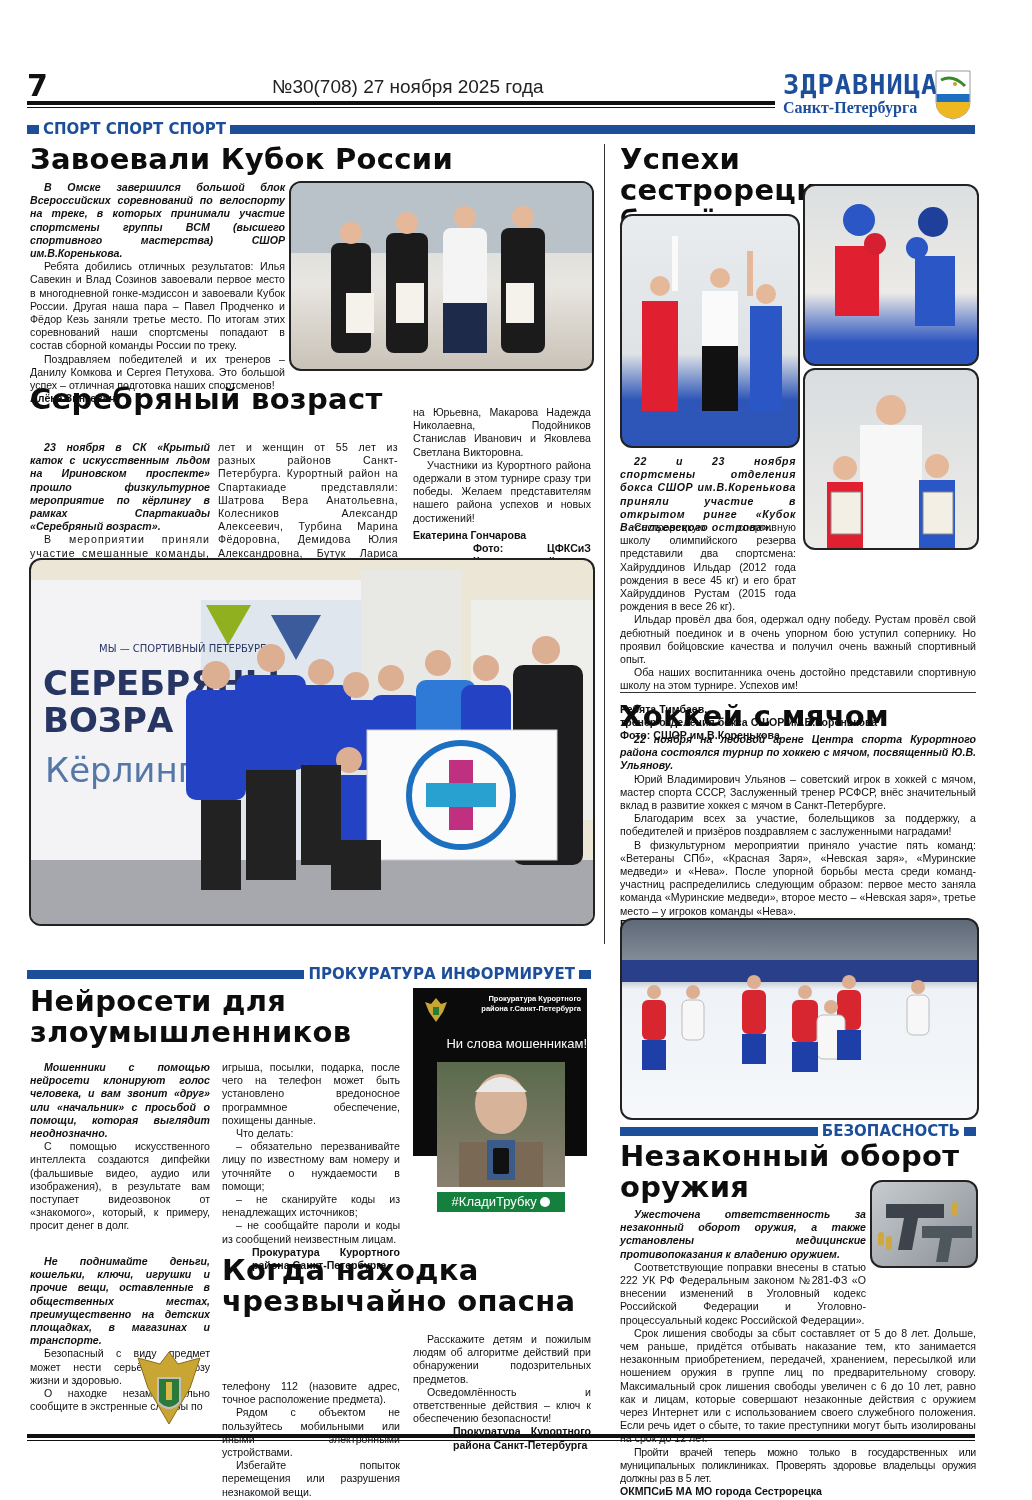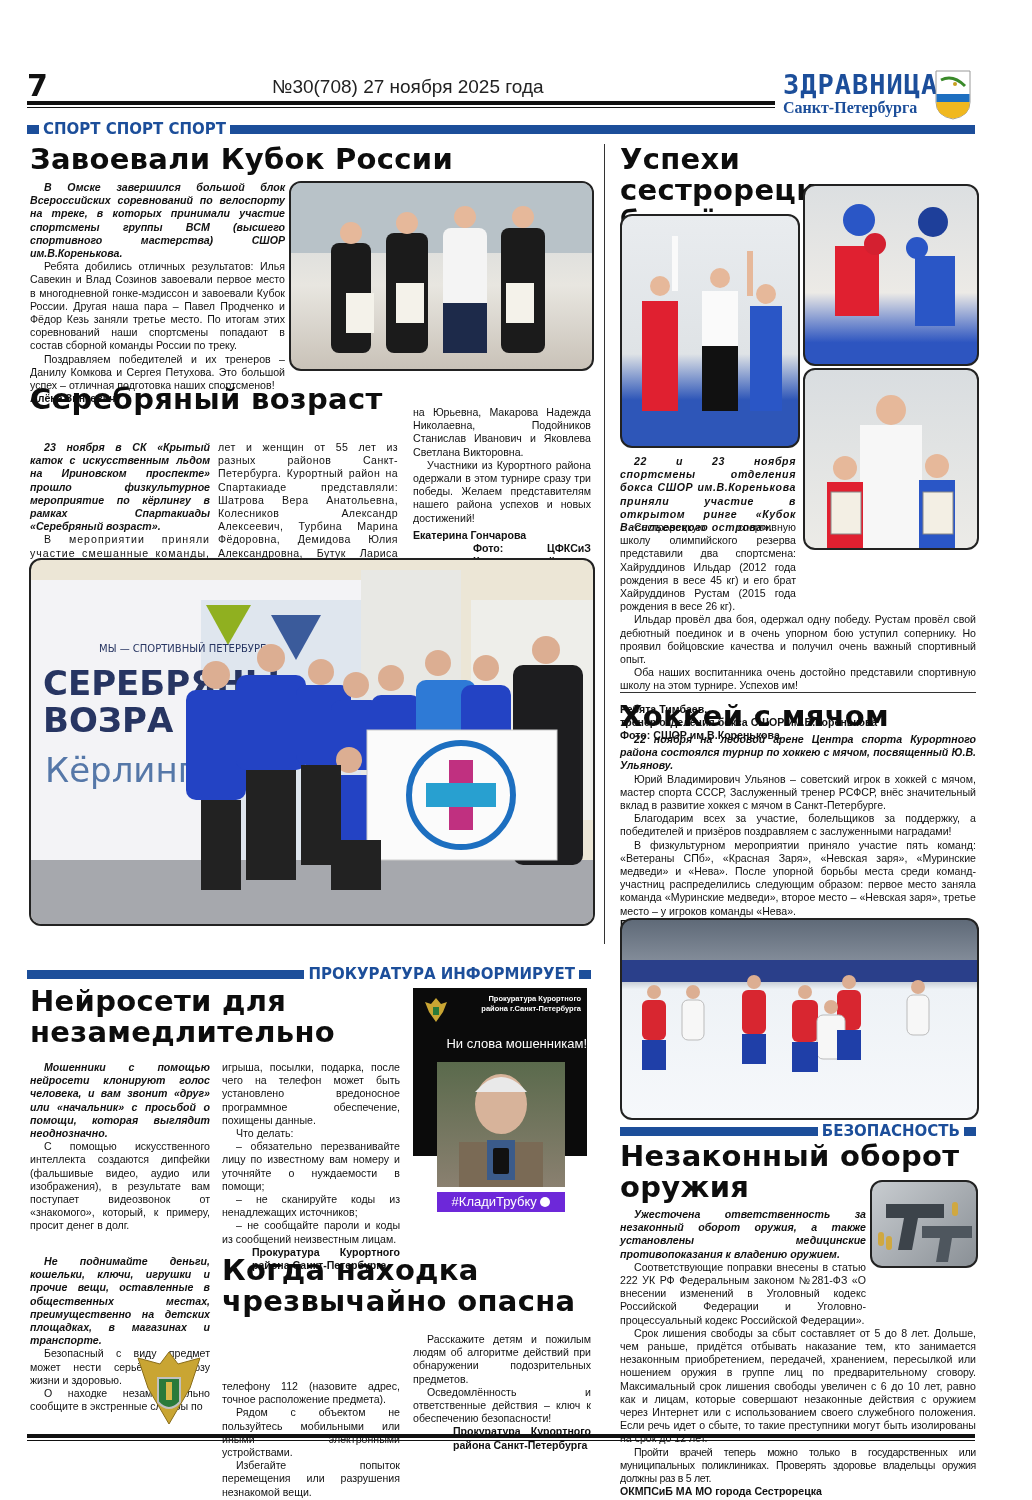--- a/index.html
+++ b/index.html
@@ -243,21 +243,21 @@
       </g>
   </svg>
 </div>
 
 <div class="abs rubric" style="left:27px;top:967px;width:564px;">
   <div class="bar"></div>
   <span class="lbl">ПРОКУРАТУРА ИНФОРМИРУЕТ</span>
   <div class="sq"></div>
 </div>
 
-<h1 class="abs" style="left:30px;top:986px;width:370px;">Нейросети для незамедлительно</h1>
+<h1 class="abs" style="left:30px;top:986px;width:370px;">Нейросети для злоумышленников</h1>
 <div class="abs txt" style="left:30px;top:1061px;width:180px;">
   <p class="lead">Мошенники с помощью нейросети клонируют голос человека, и вам звонит «друг» или «начальник» с просьбой о помощи, которая выглядит неоднозначно.</p>
   <p>С помощью искусственного интеллекта создаются дипфейки (фальшивые видео, аудио или изображения), в результате вам поступает видеозвонок от «знакомого», который, к примеру, просит денег в долг.</p>
 </div>
 <div class="abs txt" style="left:222px;top:1061px;width:178px;">
   <p style="text-indent:0;">игрыша, посылки, подарка, после чего на телефон может быть установлено вредоносное программное обеспечение, похищены данные.</p>
   <p>Что делать:</p>
   <p>– обязательно перезванивайте лицу по известному вам номеру и уточняйте о нуждаемости в помощи;</p>
   <p>– не сканируйте коды из ненадлежащих источников;</p>
   <p>– не сообщайте пароли и коды из сообщений неизвестным лицам.</p>
@@ -274,21 +274,21 @@
   <div class="abs" style="left:0;top:48px;width:174px;text-align:right;font-size:13px;">Ни слова мошенникам!</div>
   <div class="abs" style="left:24px;top:74px;width:128px;height:125px;background:linear-gradient(180deg,#5a6a4c 0%,#8a8070 100%);">
     <svg width="128" height="125" viewBox="0 0 128 125">
       <ellipse cx="64" cy="42" rx="26" ry="30" fill="#d7b39a"></ellipse>
       <path d="M38 30 Q64 0 90 30" fill="#e9e9e9"></path>
       <rect x="22" y="80" width="84" height="45" fill="#7a6a55"></rect>
       <rect x="50" y="78" width="28" height="40" fill="#3b5b8a"></rect>
       <rect x="56" y="86" width="16" height="26" rx="2" fill="#111"></rect>
     </svg>
   </div>
-  <div class="abs" style="left:24px;top:204px;width:128px;height:20px;line-height:20px;text-align:center;font-size:13px;color:#fff;background:#6d28d9;">
+  <div class="abs" style="left:24px;top:204px;width:128px;height:20px;line-height:20px;text-align:center;font-size:13px;color:#fff;background:#15803d;">
     <span>#КладиТрубку</span>
     <span style="display:inline-block;width:10px;height:10px;border-radius:50%;background:#fff;vertical-align:-1px;"></span>
   </div>
 </div>
 
 <div class="abs txt" style="left:30px;top:1255px;width:180px;">
   <p class="lead">Не поднимайте деньги, кошельки, ключи, игрушки и прочие вещи, оставленные в общественных местах, преимущественно на детских площадках, в магазинах и транспорте.</p>
   <p style="padding-right:0;">Безопасный с виду предмет может нести серьёзную угрозу жизни и здоровью.</p>
   <p>О находке незамедлительно сообщите в экстренные службы по</p>
 </div>

